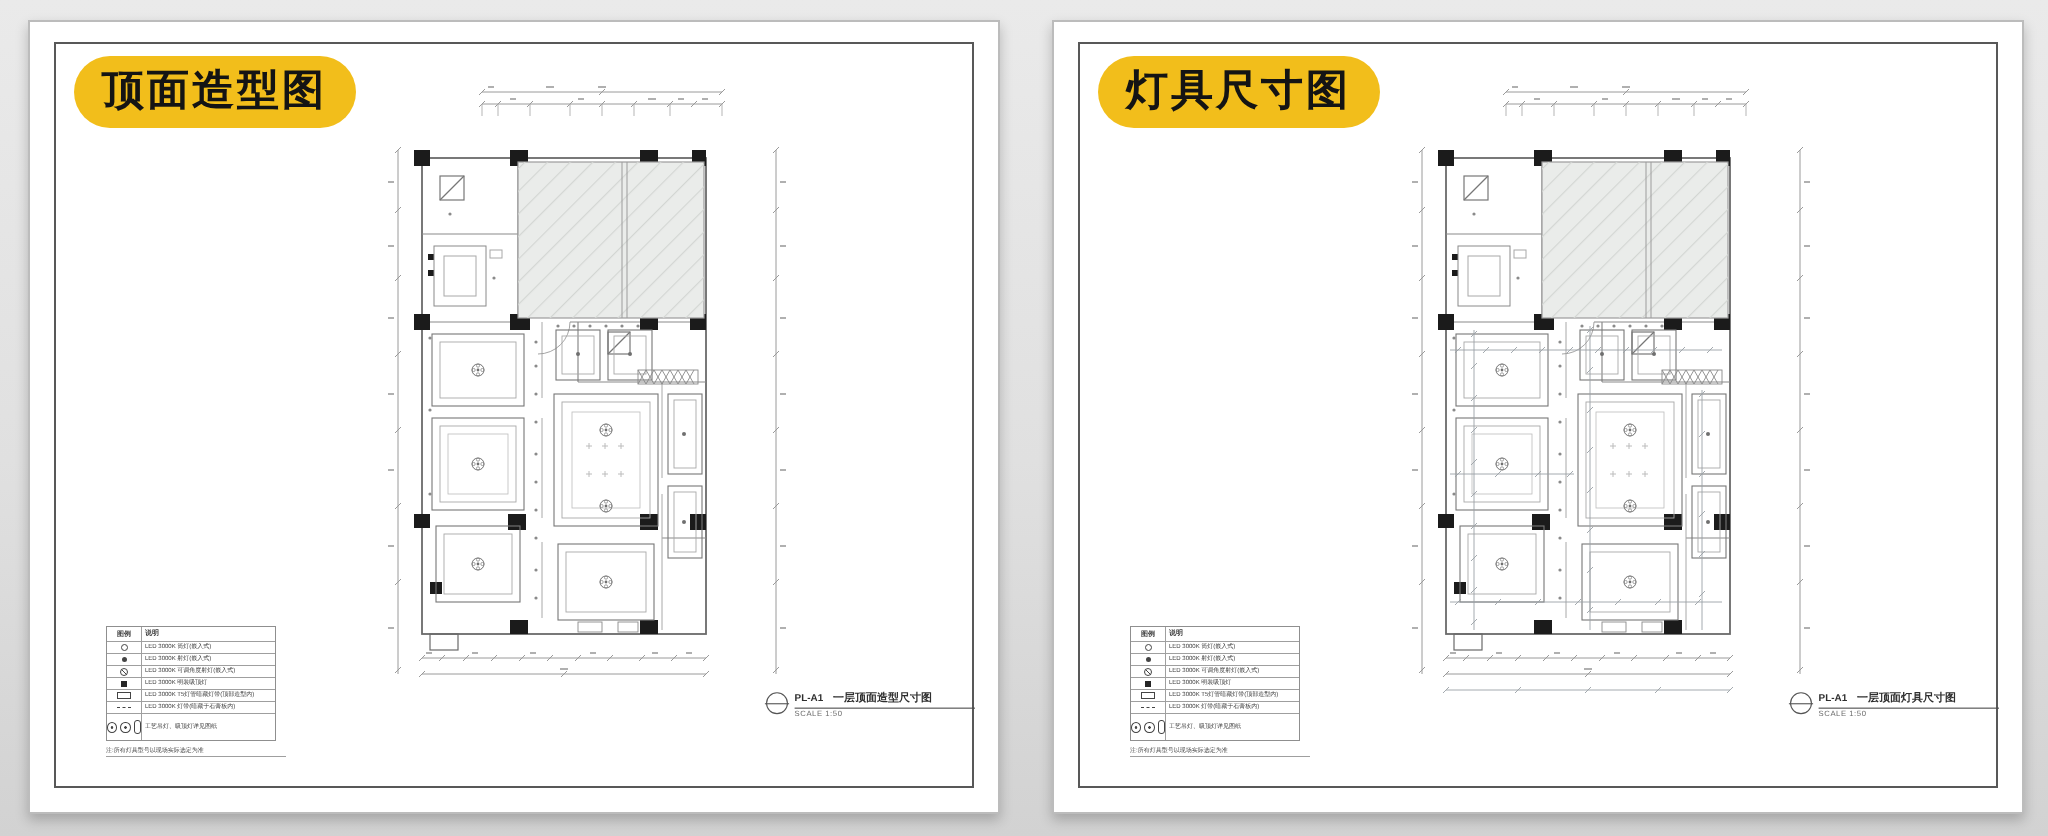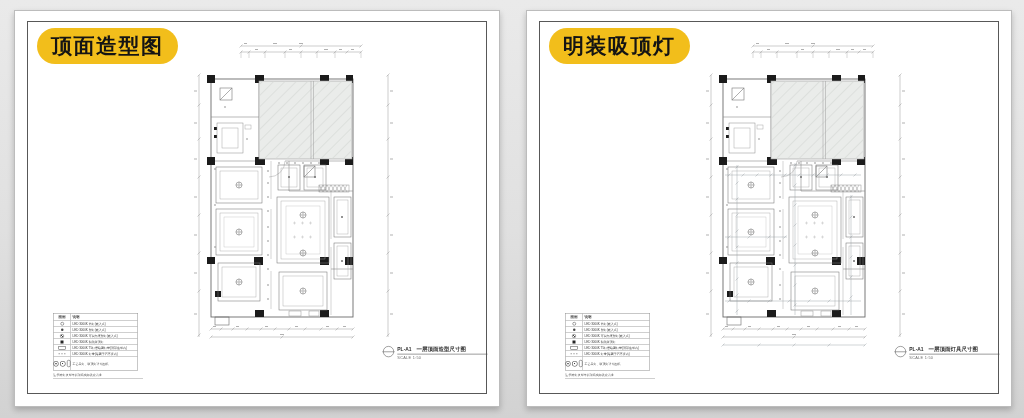--- a/index.html
+++ b/index.html
@@ -391,21 +391,21 @@
         <span class="tb-code">PL-A1</span>
         <span>一层顶面造型尺寸图</span>
       </div>
       <div class="tb-scale">SCALE  1:50</div>
     </div>
   </div>
 </div>
 
 <div class="sheet right">
   <div class="frame"></div>
-  <div class="badge">明装吸顶灯</div>
+  <div class="badge">灯具尺寸图</div>
 
   <svg class="plan" viewBox="0 0 204 322">
     <use href="#plan-sym"></use>
     <use href="#plan-extras"></use>
   </svg>
 
   <div class="legend">
     <div class="lg-row lg-head">
       <div class="lg-sym">图例</div>
       <div class="lg-desc">说明</div>

